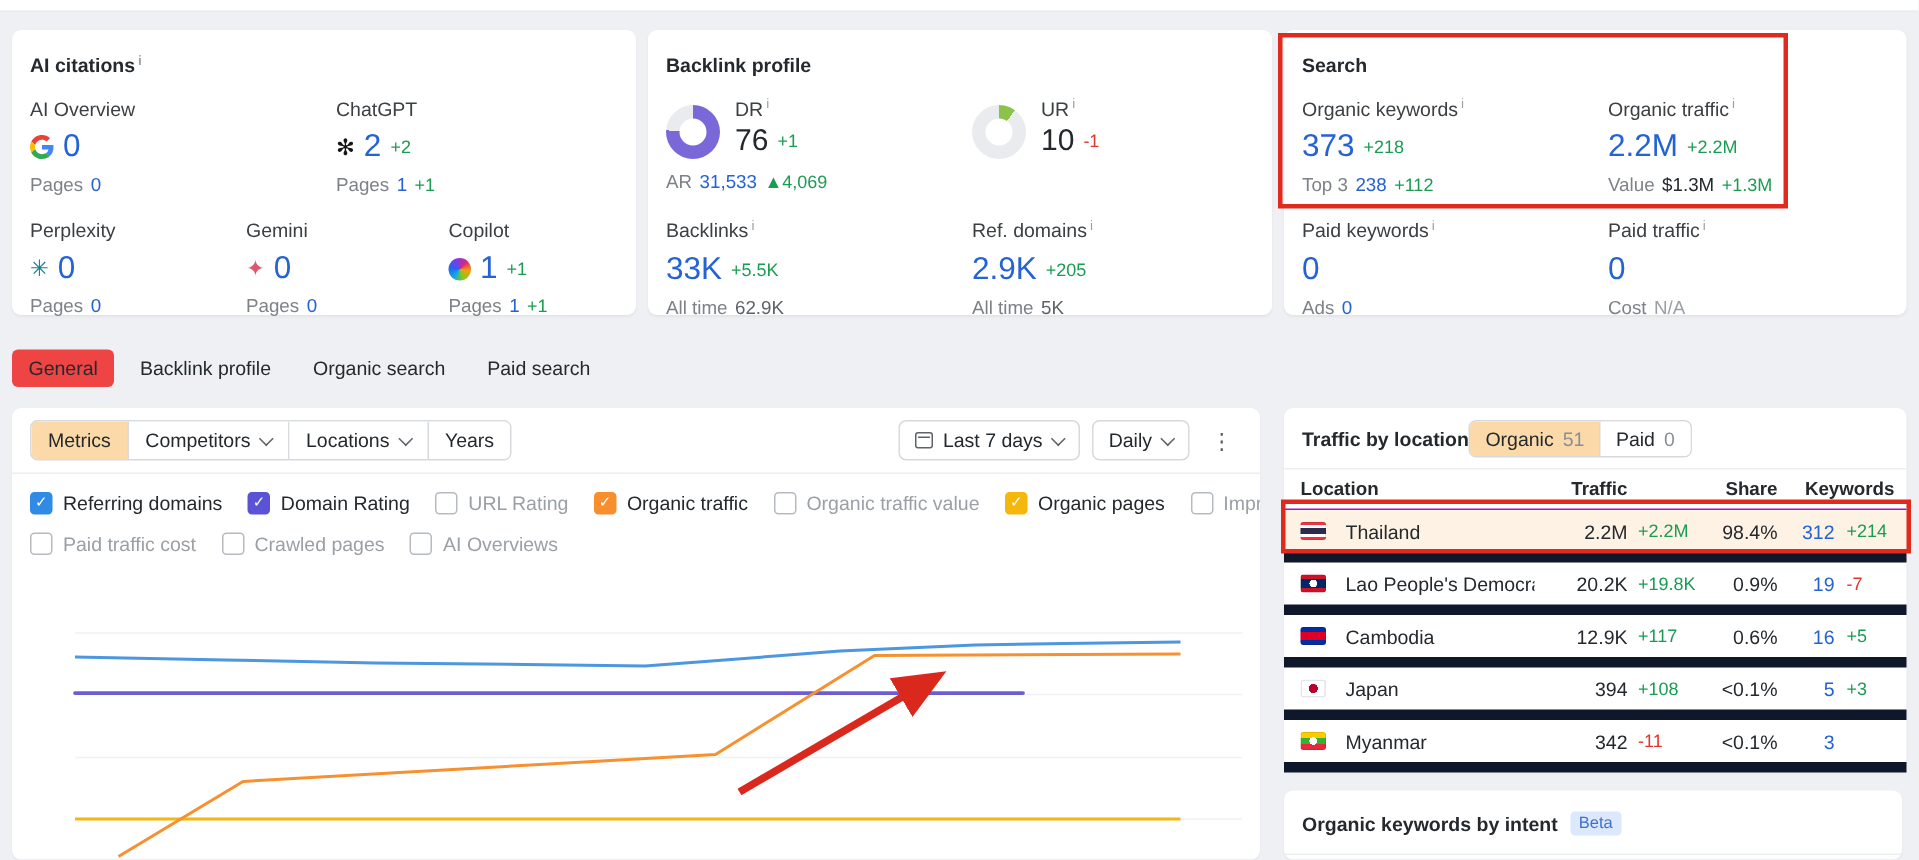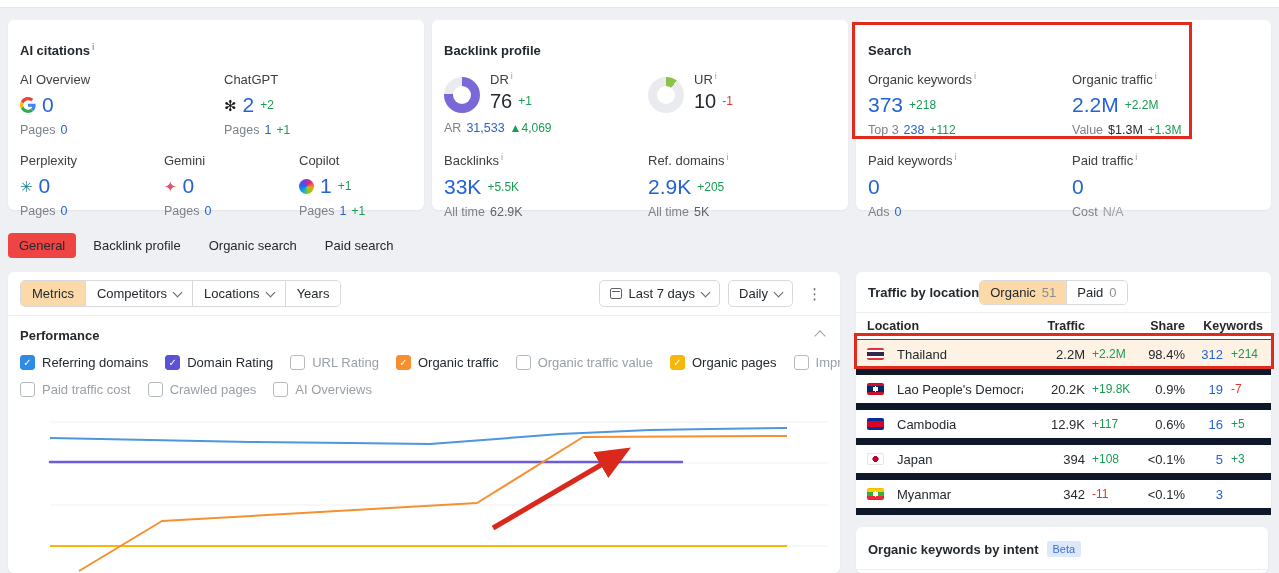--- a/index.html
+++ b/index.html
@@ -9,21 +9,21 @@
   .card{position:absolute;background:#fff;border-radius:6px;box-shadow:0 1px 2px rgba(0,0,0,.05)}
   #card-ai{left:8px;top:20px;width:416px;height:190px}
   #card-backlink{left:432px;top:20px;width:416px;height:190px}
   #card-search{left:856px;top:20px;width:415px;height:190px}
   #card-main{left:8px;top:272px;width:832px;height:301px;overflow:hidden}
   #card-traffic{left:856px;top:272px;width:415px;height:240px}
   #card-intent{left:856px;top:527px;width:412px;height:46px;overflow:hidden}
   .redbox{position:absolute;border:3px solid #e02a1e;z-index:6;pointer-events:none}
   #redbox-search{left:852px;top:22px;width:334px;height:111px}
   #redbox-thailand{left:854px;top:333px;width:414px;height:30px}
-  .ctitle{font-weight:bold;font-size:13px;color:#24292e;padding:23px 12px 0}
+  .ctitle{font-weight:bold;font-size:13px;color:#24292e;padding:16px 12px 0}
   .info{display:inline-block;font-size:9px;color:#9aa0a6;vertical-align:super;margin-left:2px;line-height:1}
   .mrow{display:flex;padding:0 12px;margin-top:14px}
   .tile .lbl{font-size:13px;color:#3c4043;margin-bottom:5px}
   .vrow{display:flex;align-items:center;gap:6px;height:26px}
   .big{font-size:21px;color:#2563d4}
   .bigdark{font-size:20px;color:#24292e}
   .chg{font-size:12px;color:#1a9c52}
   .chg.neg{color:#e0362c}
   .chg:empty{display:none}
   .sub{font-size:12.5px;color:#7d8288;margin-top:5px;display:flex;gap:5px;align-items:baseline}
@@ -326,24 +326,20 @@
           <span class="cdn"></span>
         </div>
       <div class="obtn">
           <span>Daily</span>
           <span class="cdn"></span>
         </div>
       <div class="kebab">⋮</div>
     </div>
   </div>
   <div class="mdiv"></div>
-  <div class="perf-head">
-    <div class="perf-title">Performance</div>
-    <div class="cup"></div>
-  </div>
   <div class="cbrow">
     <label class="cb">
         <span class="box" style="background: rgb(47, 139, 230); border-color: rgb(47, 139, 230);">
           <span class="tick">✓</span>
         </span>
         <span class="cl">Referring domains</span>
       </label>
     <label class="cb">
         <span class="box" style="background: rgb(91, 82, 214); border-color: rgb(91, 82, 214);">
           <span class="tick">✓</span>

